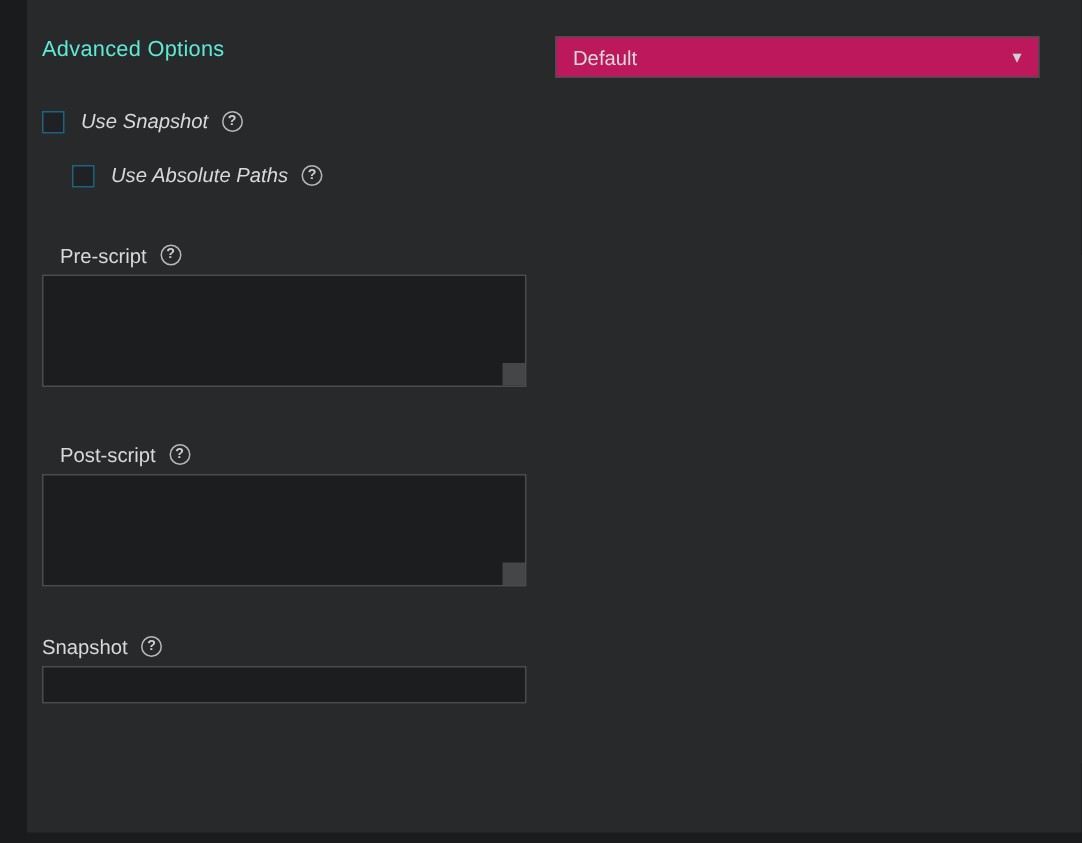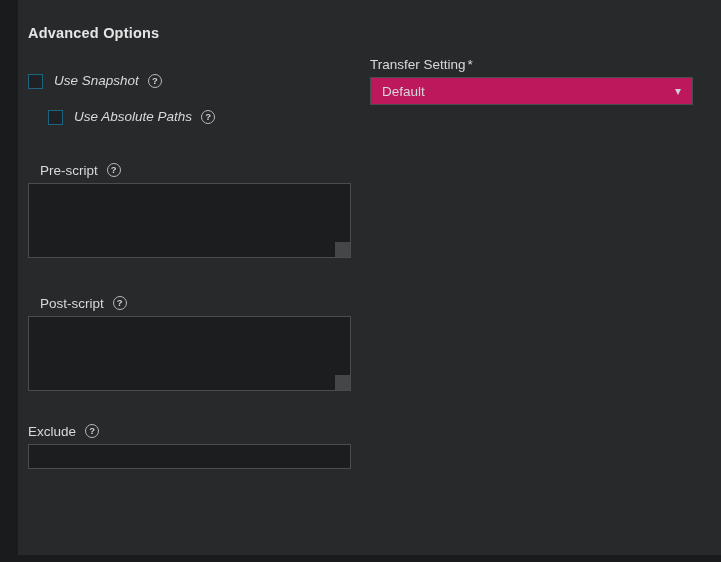--- a/index.html
+++ b/index.html
@@ -19,22 +19,22 @@
     left: 18px; top: 0; right: 0; bottom: 7px;
     background: #28292b;
     padding: 24px 0 0 10px;
   }
   .columns { display: flex; align-items: flex-start; }
   .col { width: 323px; }
   .col-left { margin-right: 19px; }
 
   .section-title {
     font-size: 14.5px;
-    font-weight: 700;
-    color: #e5e5e5;
+    font-weight: 400;
+    color: #5eead4;
     letter-spacing: 0.2px;
     line-height: 19px;
   }
 
   
   .checkbox-row {
     display: flex;
     align-items: center;
     height: 16px;
     cursor: pointer;
@@ -191,33 +191,29 @@
         <div class="field-label-row mt-36 mb-4">
           <span class="field-label">Post-script</span>
           <span class="help-icon">?</span>
         </div>
         <div class="textarea-wrap">
           <textarea class="script-area" style=""></textarea>
           <span class="resize-handle"></span>
         </div>
 
         <div class="field-label-row mt-31 mb-4">
-          <span class="field-label">Exclude</span>
+          <span class="field-label">Snapshot</span>
           <span class="help-icon">?</span>
         </div>
         <input type="text" class="text-input" value="" style="">
 
       </div>
 
       <div class="col">
 
-        <div class="field-label-row mt-31 mb-4">
-          <span class="field-label">Transfer Setting</span>
-          <span class="required-marker">*</span>
-        </div>
         <div class="select-box">
           <span class="select-value">Default</span>
           <span class="caret-down">▾</span>
         </div>
       </div>
 
     </div>
   </div>
 </div>
 

